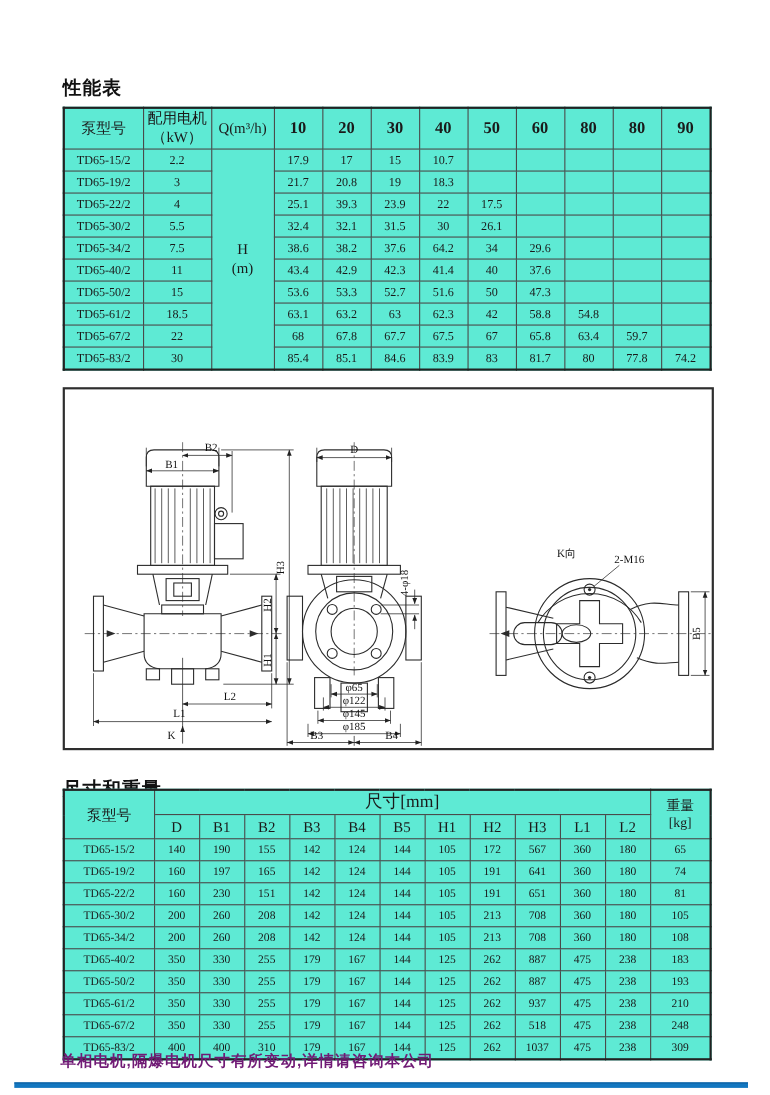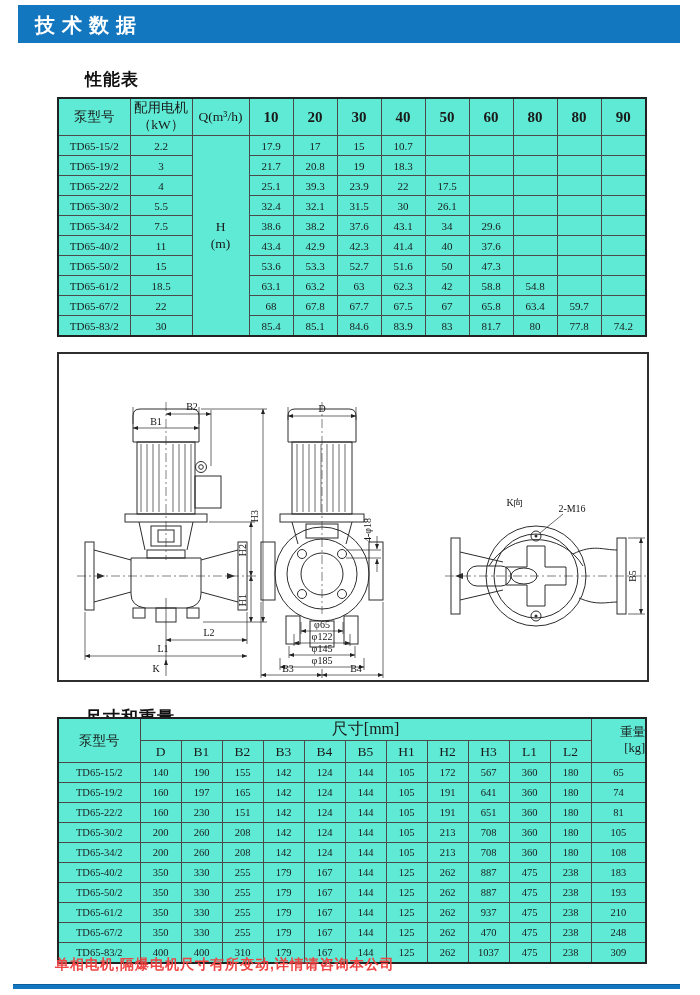--- a/index.html
+++ b/index.html
@@ -5,21 +5,21 @@
   html,body{margin:0;padding:0;background:#fff;}
   #page{position:relative;width:700px;height:995px;background:#fff;overflow:hidden;
         font-family:"Liberation Serif",serif;color:#1a1a1a;}
 
   
   .banner{position:absolute;left:18px;top:5px;width:662px;height:38px;background:#1377c0;}
   .banner-title{position:absolute;left:17px;top:7px;font-family:"Liberation Sans",sans-serif;
         font-weight:bold;font-size:20px;letter-spacing:7px;color:#ffffff;}
 
   .section-title{position:absolute;font-family:"Liberation Sans",sans-serif;font-weight:bold;
-        font-size:17px;color:#111;letter-spacing:1px;margin-left:28px;}
+        font-size:17px;color:#111;letter-spacing:1px;}
   #perf-title{left:57px;top:68px;}
   #dim-title{left:57px;top:706px;}
 
   table{border-collapse:collapse;table-layout:fixed;background:#5eead4;font-family:Liberation Serif, serif;}
   .dtable{position:absolute;left:57px;width:588px;border:2px solid #222;}
   .dtable th,.dtable td{border:1px solid #4a4a4a;text-align:center;vertical-align:middle;
         padding:0;overflow:hidden;white-space:nowrap;}
 
   
   #perf-table{top:97px;}
@@ -31,47 +31,44 @@
   #perf-table .model-cell{font-size:11px;}
   #perf-table .hm-cell{font-size:13.5px;line-height:1.25;}
   .two-line{line-height:1.25;}
 
   
   #dim-table{top:717px;}
   #dim-table thead th{font-weight:normal;}
   #dim-table .span-th{height:20px;font-size:16px;}
   #dim-table .letter-th{height:21px;font-size:13.5px;}
   #dim-table .model-th{font-size:13.5px;}
-  #dim-table .weight-th{font-size:12.5px;line-height:1.2;text-align:right;}
+  #dim-table .weight-th{font-size:12.5px;line-height:1.2;}
   #dim-table tbody td{height:19px;font-size:10.5px;}
 
   
   #drawing-box{position:absolute;left:57px;top:352px;width:588px;height:326px;
         border:2px solid #2e2e2e;background:#fff;}
   #drawing-box svg{display:block;width:100%;height:100%;}
   .ln{stroke:#2c2c2c;stroke-width:1;fill:none;}
   .fin{stroke:#2c2c2c;stroke-width:.7;}
   .cl{stroke:#2c2c2c;stroke-width:.6;stroke-dasharray:9 3 2 3;fill:none;}
   .dim{stroke:#2c2c2c;stroke-width:.7;fill:none;}
   .svgtxt{font-family:"Liberation Serif",serif;font-size:10px;fill:#111;}
 
   
   #footer-note{position:absolute;left:55px;top:956px;font-family:"Liberation Sans",sans-serif;
-        font-weight:bold;font-size:14px;color:#ef4444;letter-spacing:1px;}
+        font-weight:bold;font-size:14px;color:#701a75;letter-spacing:1px;}
   #bottom-rule{position:absolute;left:13px;top:984px;width:667px;height:4px;
         background:#1377c0;border-top:1px solid #0d5e9e;}
 </style>
 </head>
 <body>
 
 <div id="page">
 
-  <div class="banner">
-    <span class="banner-title">技术数据</span>
-  </div>
 
   <div class="section-title" id="perf-title">性能表</div>
 
   <table class="dtable" id="perf-table">
     <colgroup>
       <col style="width:72px">
         <col style="width:62px">
         <col style="width:57px">
       <col style="width:44px">
         <col style="width:44px">
@@ -160,21 +157,21 @@
           <td></td>
           <td></td>
           <td></td>
         </tr>
         <tr>
           <td class="model-cell">TD65-34/2</td>
           <td>7.5</td>
           <td>38.6</td>
           <td>38.2</td>
           <td>37.6</td>
-          <td>43.1</td>
+          <td>64.2</td>
           <td>34</td>
           <td>29.6</td>
           <td></td>
           <td></td>
           <td></td>
         </tr>
         <tr>
           <td class="model-cell">TD65-40/2</td>
           <td>11</td>
           <td>43.4</td>
@@ -603,21 +600,21 @@
         <tr>
           <td class="model-cell">TD65-67/2</td>
           <td>350</td>
           <td>330</td>
           <td>255</td>
           <td>179</td>
           <td>167</td>
           <td>144</td>
           <td>125</td>
           <td>262</td>
-          <td>470</td>
+          <td>518</td>
           <td>475</td>
           <td>238</td>
           <td>248</td>
         </tr>
         <tr>
           <td class="model-cell">TD65-83/2</td>
           <td>400</td>
           <td>400</td>
           <td>310</td>
           <td>179</td>

